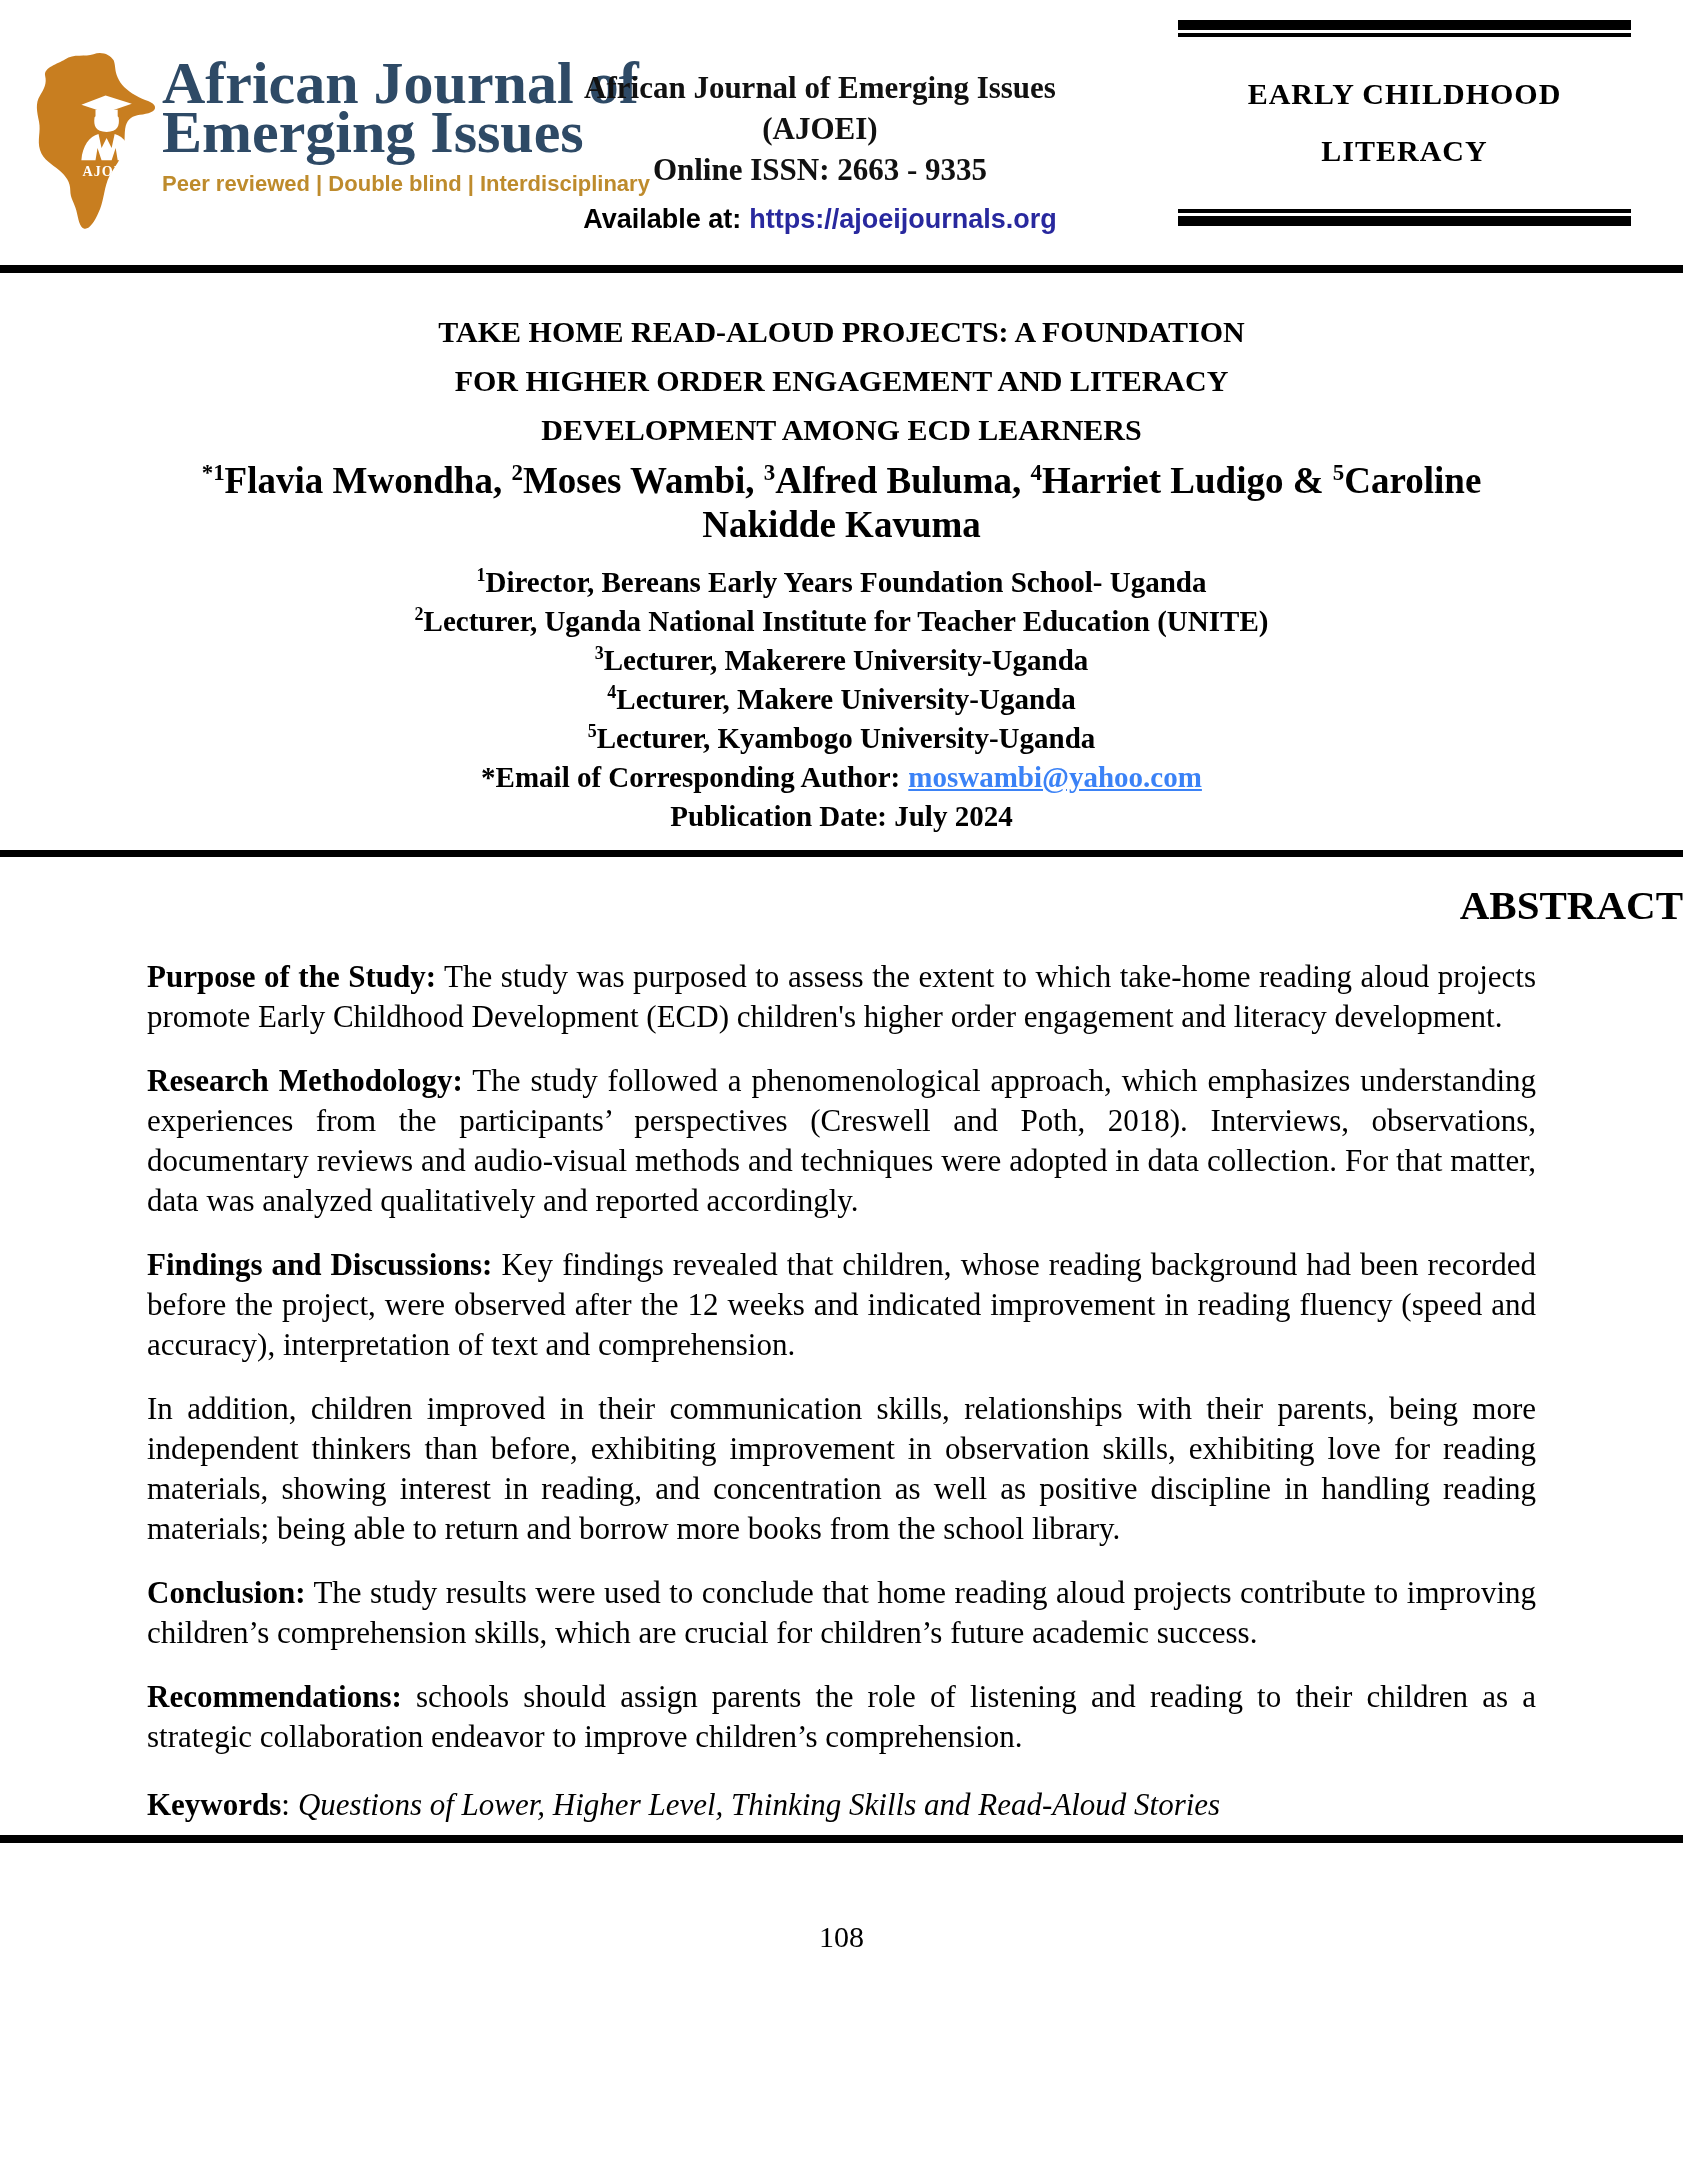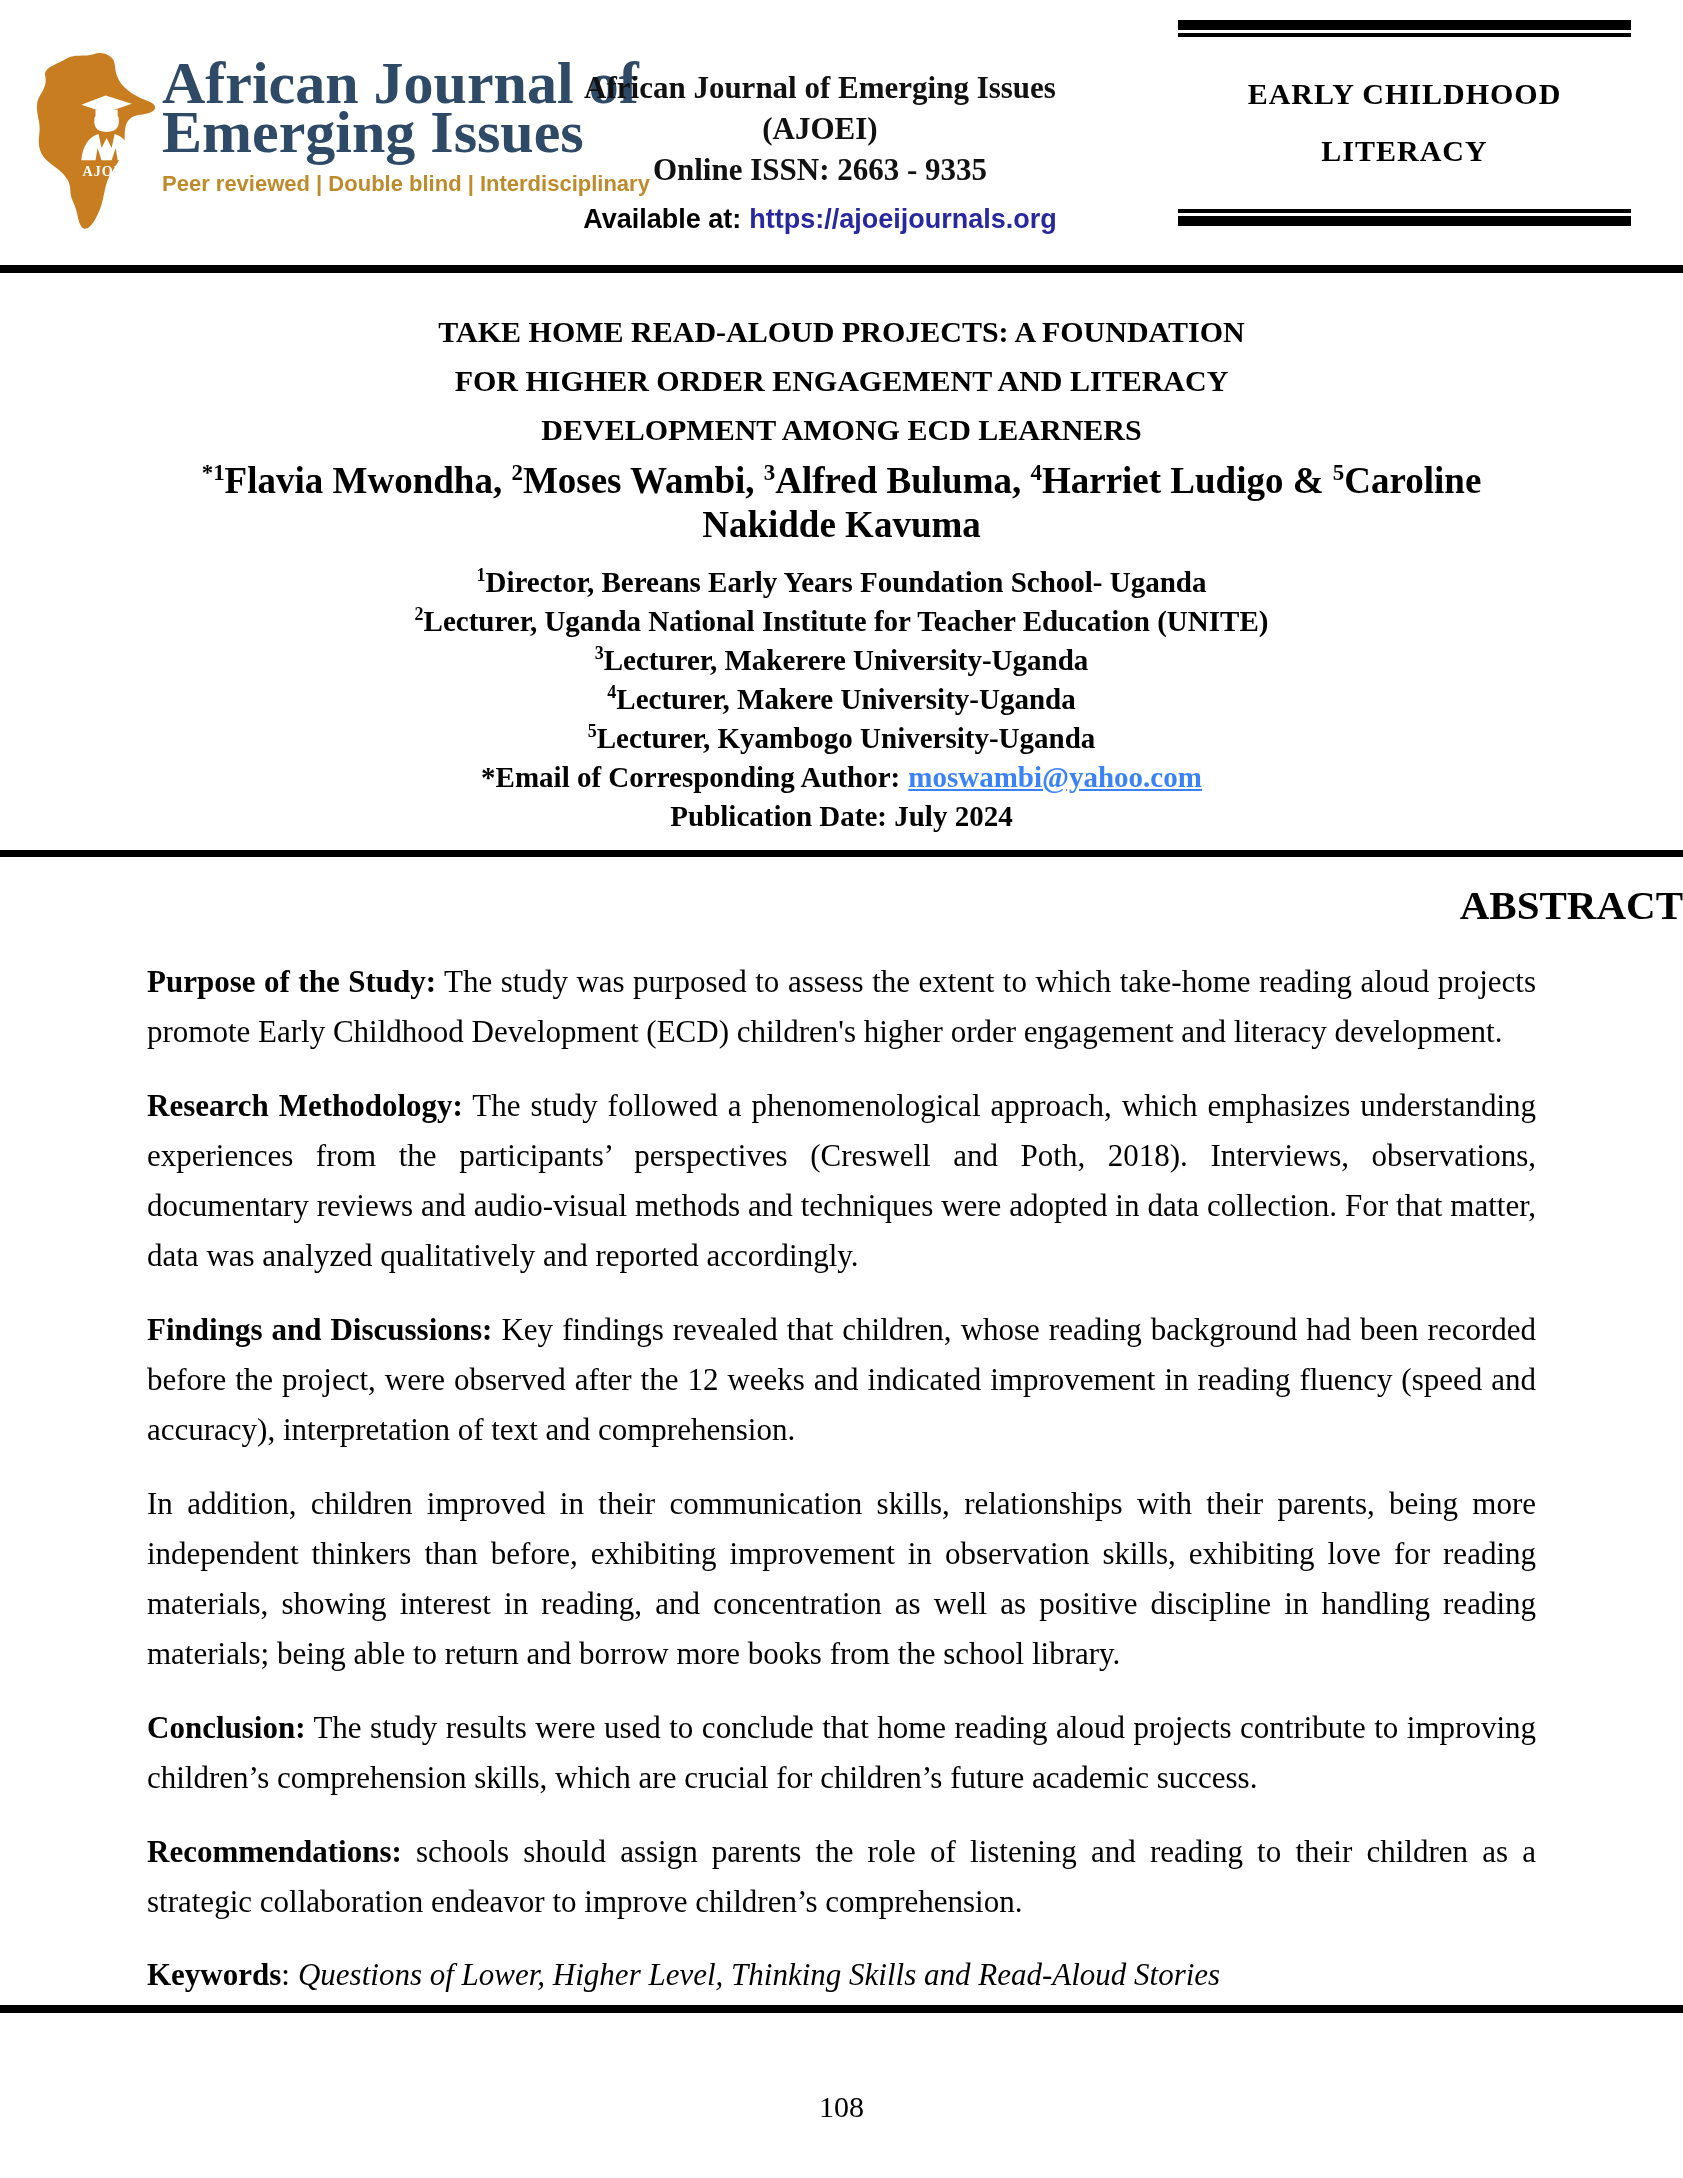--- a/index.html
+++ b/index.html
@@ -38,21 +38,21 @@
   .title-block { margin-top:34px; text-align:center; font-weight:bold; font-size:30px; line-height:49px; }
   .authors { margin-top:5px; text-align:center; font-weight:bold; font-size:37px; line-height:44px; padding:0 168px; }
   sup { font-size:62%; vertical-align:super; line-height:0; }
   .affils { text-align:center;margin-top:16px; }
   .affil { font-weight:bold; font-size:29px; line-height:39px; }
   .email-link { color:#3b82f6; font-weight:bold; text-decoration:underline; margin-left:8px; cursor:pointer; }
 
   
   .abstract-heading { margin-top:24px; text-align:right; font-weight:bold; font-size:41px; }
   .abstract-body { padding:0 147px; }
-  .para { margin-top:24px; font-size:31px; line-height:50px; text-align:justify; }
+  .para { margin-top:24px; font-size:31px; line-height:40px; text-align:justify; }
   .para.first { margin-top:28px; }
   .para strong { font-weight:bold; }
   .keywords { margin-top:30px; font-size:31px; }
   .keywords em { font-style:italic; margin-left:8px; }
 
   
   .footer { margin-top:77px; text-align:center; font-size:30px; }
 </style>
 </head>
 <body>

